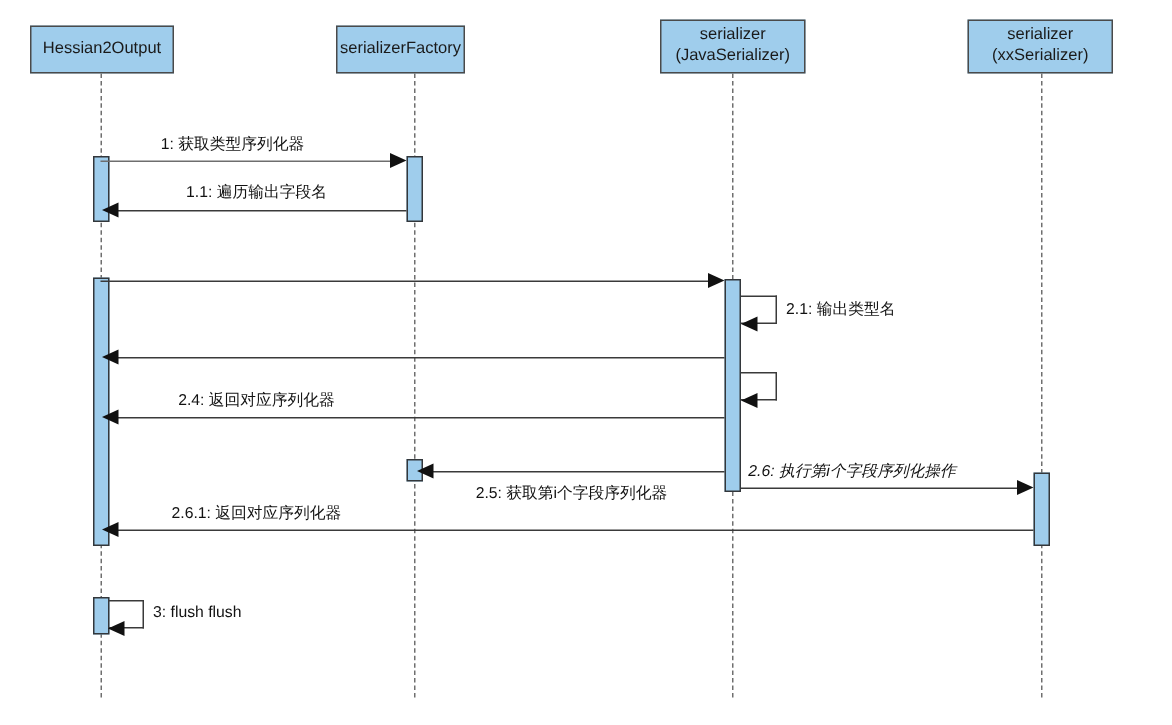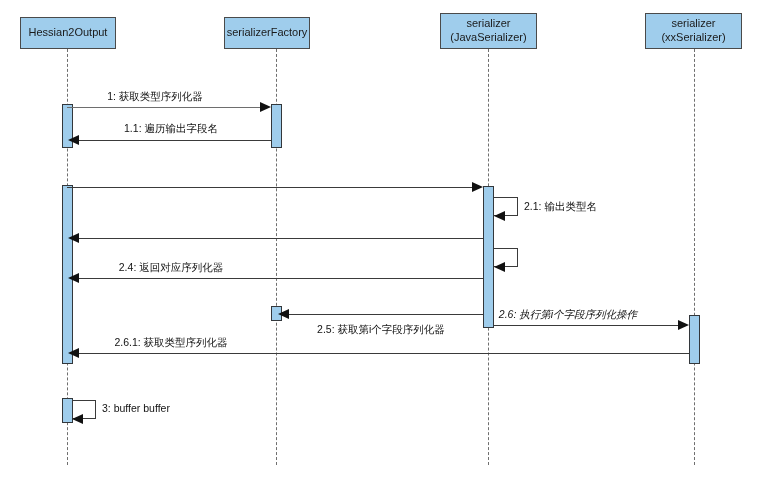--- a/index.html
+++ b/index.html
@@ -160,19 +160,19 @@
   <div class="msg-line" style="left:282px; top:314px; width:201px;"></div>
   <div class="arrow-head left" style="left:278px; top:309px;"></div>
   <div class="msg-label center" style="left:381px; top:297px; width:200px;margin-top:26px;">2.5: 获取第i个字段序列化器</div>
 
   <div class="msg-line" style="left:494px; top:325px; width:186px;"></div>
   <div class="arrow-head right" style="left:678px; top:320px;"></div>
   <div class="msg-label center" style="left:568px; top:308px; width:200px;font-style:italic;">2.6: 执行第i个字段序列化操作</div>
 
   <div class="msg-line" style="left:72px; top:353px; width:617px;"></div>
   <div class="arrow-head left" style="left:68px; top:348px;"></div>
-  <div class="msg-label center" style="left:171px; top:336px; width:180px;">2.6.1: 获取类型序列化器</div>
+  <div class="msg-label center" style="left:171px; top:336px; width:180px;">2.6.1: 返回对应序列化器</div>
 
   <div class="self-call" style="left:72px; top:400px; width:24px; height:19px;"></div>
   <div class="arrow-head left" style="left:72px; top:414px;"></div>
-  <div class="msg-label left" style="left:102px; top:402px; width:140px;">3: buffer buffer</div>
+  <div class="msg-label left" style="left:102px; top:402px; width:140px;">3: flush flush</div>
 
 </div>
 
 </body></html>

